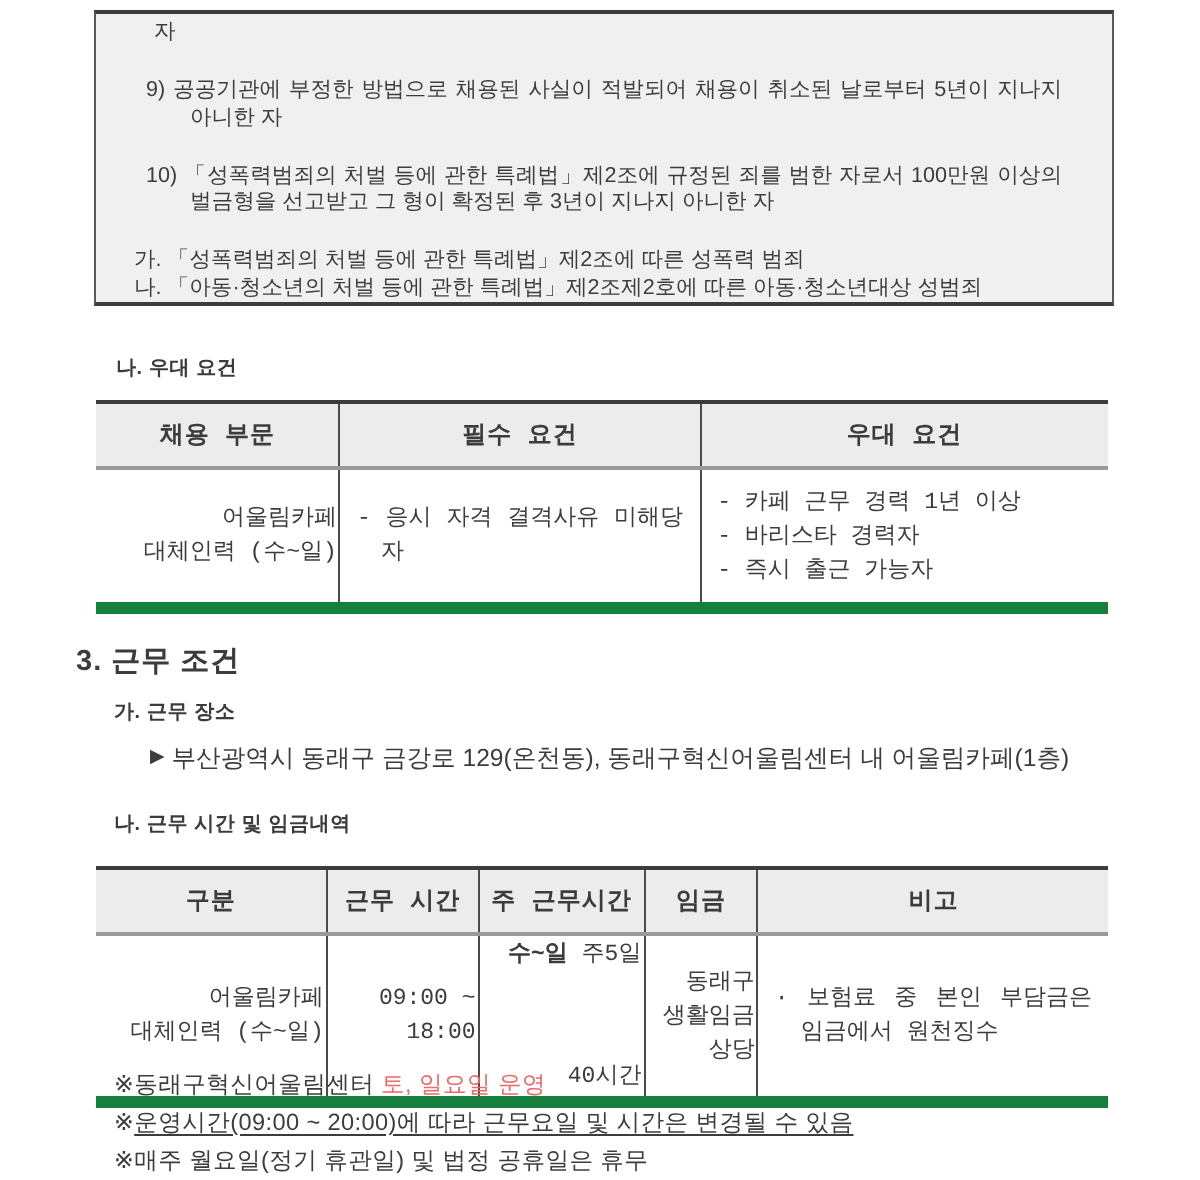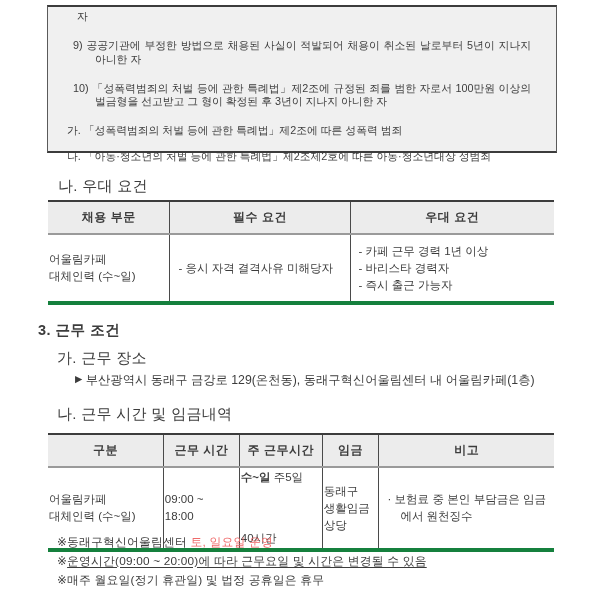--- a/index.html
+++ b/index.html
@@ -20,57 +20,57 @@
     border-top:2px solid #3c3c3c;
     border-bottom:2px solid #3c3c3c;
     border-left:1px solid #5a5a5a;
     border-right:1px solid #5a5a5a;
     padding:3px 9px 0 9px;
     font-size:10.8px;line-height:13.3px;
     text-align:justify;
   }
   .carry{margin:0 0 0 20px;}
   .item{margin:16px;padding-left:22px;text-indent:-22px;}
-  .sub-item{margin:12px 0 0 10px;}
+  .sub-item{margin:0 0 0 10px;}
 
   
-  .h-sub{position:absolute;font-size:15px;font-weight:normal;margin:0;letter-spacing:.3px;}
+  .h-sub{position:absolute;font-size:10px;font-weight:bold;margin:0;letter-spacing:.3px;}
   #pref-heading{left:58px;top:177px;}
   #sec3-heading{left:38px;top:321px;font-size:14.5px;font-weight:bold;letter-spacing:.5px;}
   #place-heading{left:57px;top:349px;}
   #time-heading{left:57px;top:405px;}
 
   
   .place-line{
     position:absolute;left:75px;top:366px;width:480px;
     font-size:12.3px;line-height:25px;
     text-align:justify;
     padding-left:18px;text-indent:-18px;
   }
   .tri{font-size:9.5px;vertical-align:2px;}
 
   
   .tbl{
     position:absolute;left:48px;
     border-collapse:collapse;table-layout:fixed;
     width:506px;
     border-top:2px solid #3c3c3c;
-    border-bottom:4px solid #15803d;
-    font-size:11.5px;color:#3c3c3c;
+    border-bottom:6px solid #15803d;
+    font-size:11.5px;color:#3c3c3c;font-family:Liberation Mono, monospace;
   }
   #t1{top:200px;}
   #t2{top:433px;}
   .tbl th{
     background:#ececec;font-weight:bold;font-size:12px;letter-spacing:.5px;
     height:31px;border-bottom:2px solid #9a9a9a;padding:0 2px;
   }
   .tbl th + th, .tbl td + td{border-left:1px solid #4a4a4a;}
   #t1 td{height:64px;vertical-align:middle;}
   #t2 td{height:60px;vertical-align:middle;}
-  .center{text-align:left;}
+  .center{text-align:right;}
   .preline{white-space:pre-line;line-height:17px;}
   .cell-pad{padding:0 8px;margin-left:44px;}
   .hang12{padding-left:12px;text-indent:-12px;text-align:justify;line-height:17px;}
   .hang13{padding-left:13px;text-indent:-13px;text-align:justify;line-height:17px;}
 
   
   .fns{position:absolute;left:57px;top:533px;font-size:11.8px;line-height:18.8px;letter-spacing:.2px;}
   .fn{margin:0;}
   .red{color:#ef6a6a;}
   .ul{text-decoration:underline;text-underline-offset:2px;}

